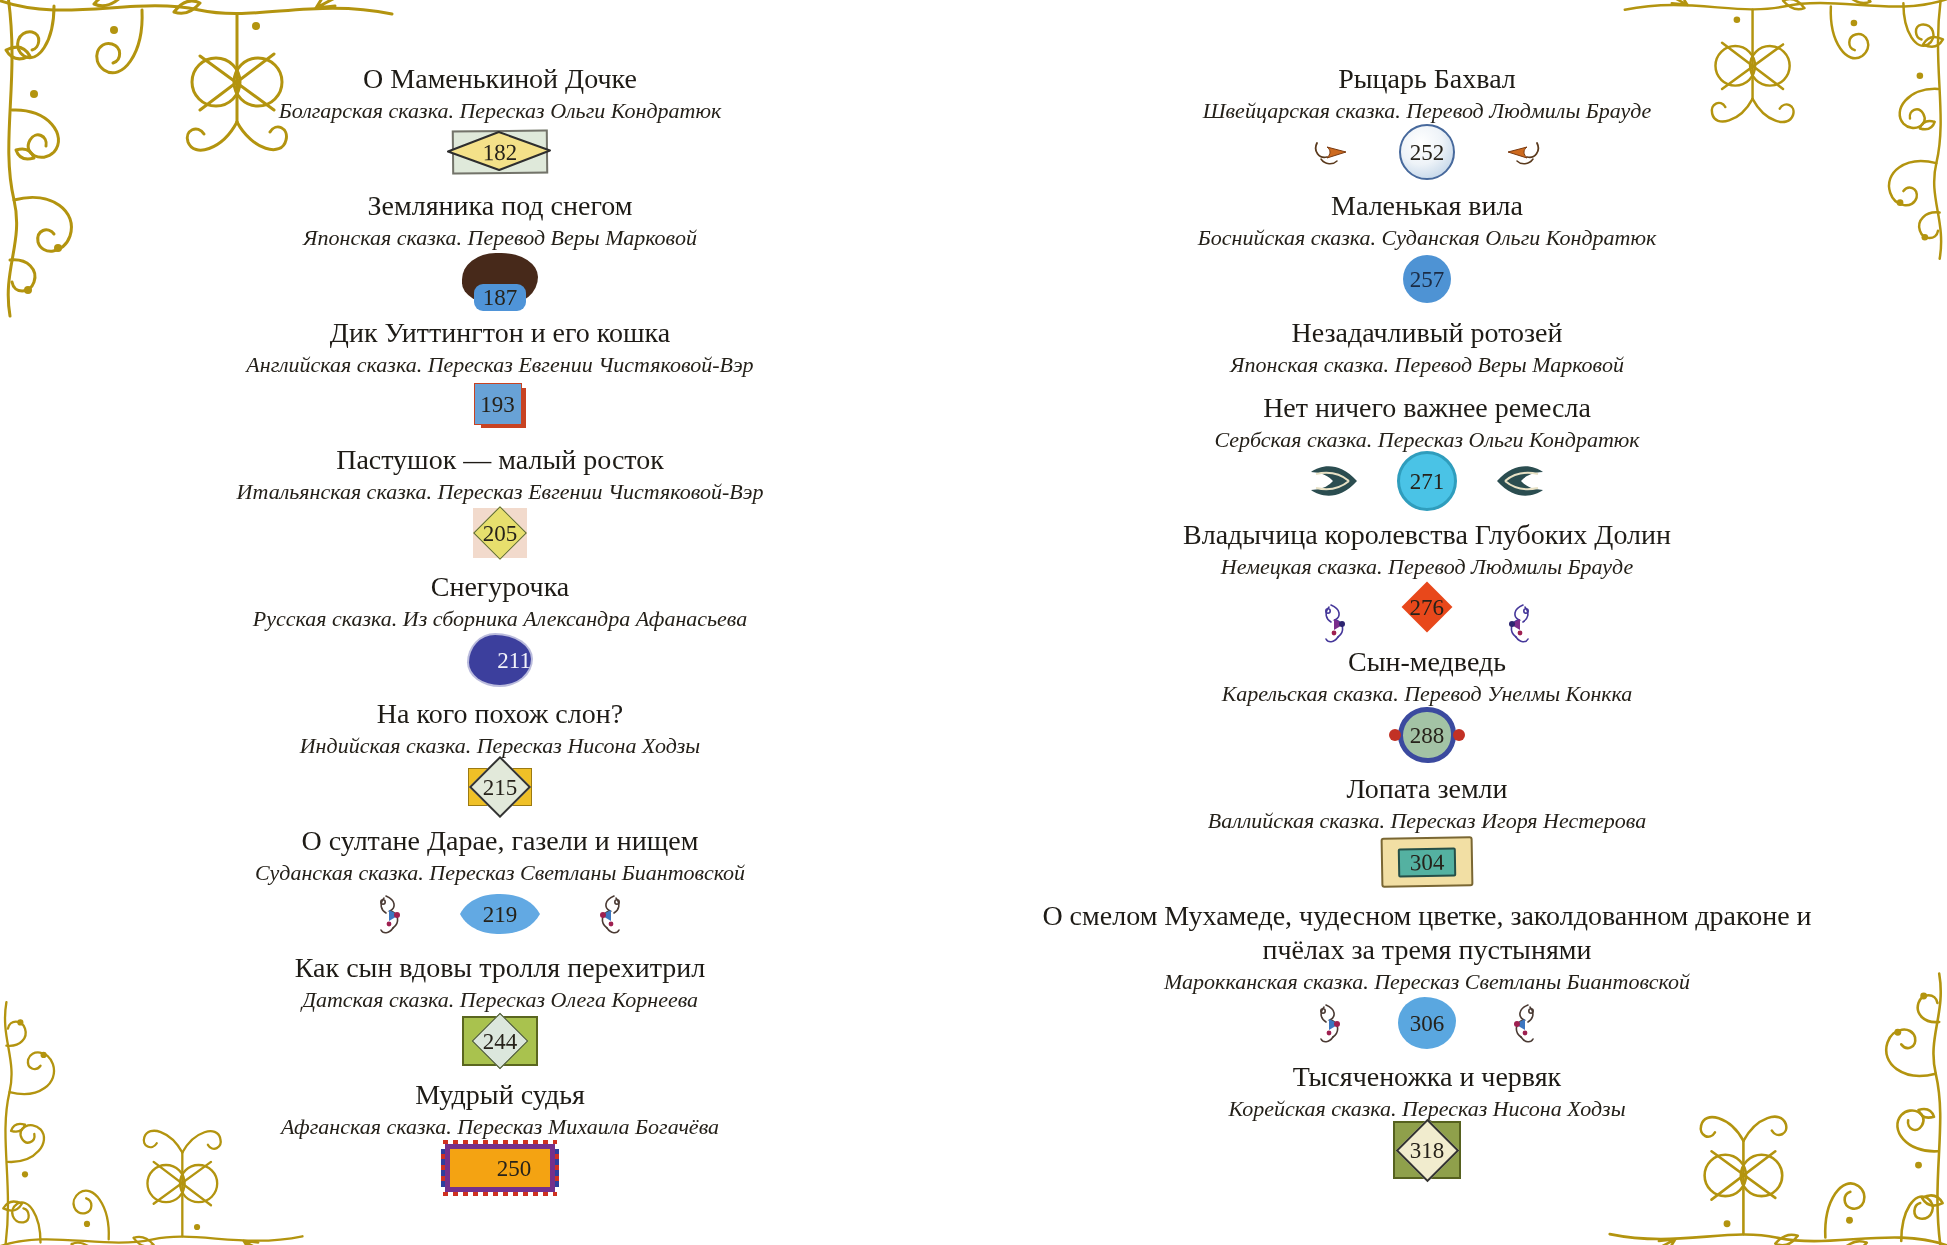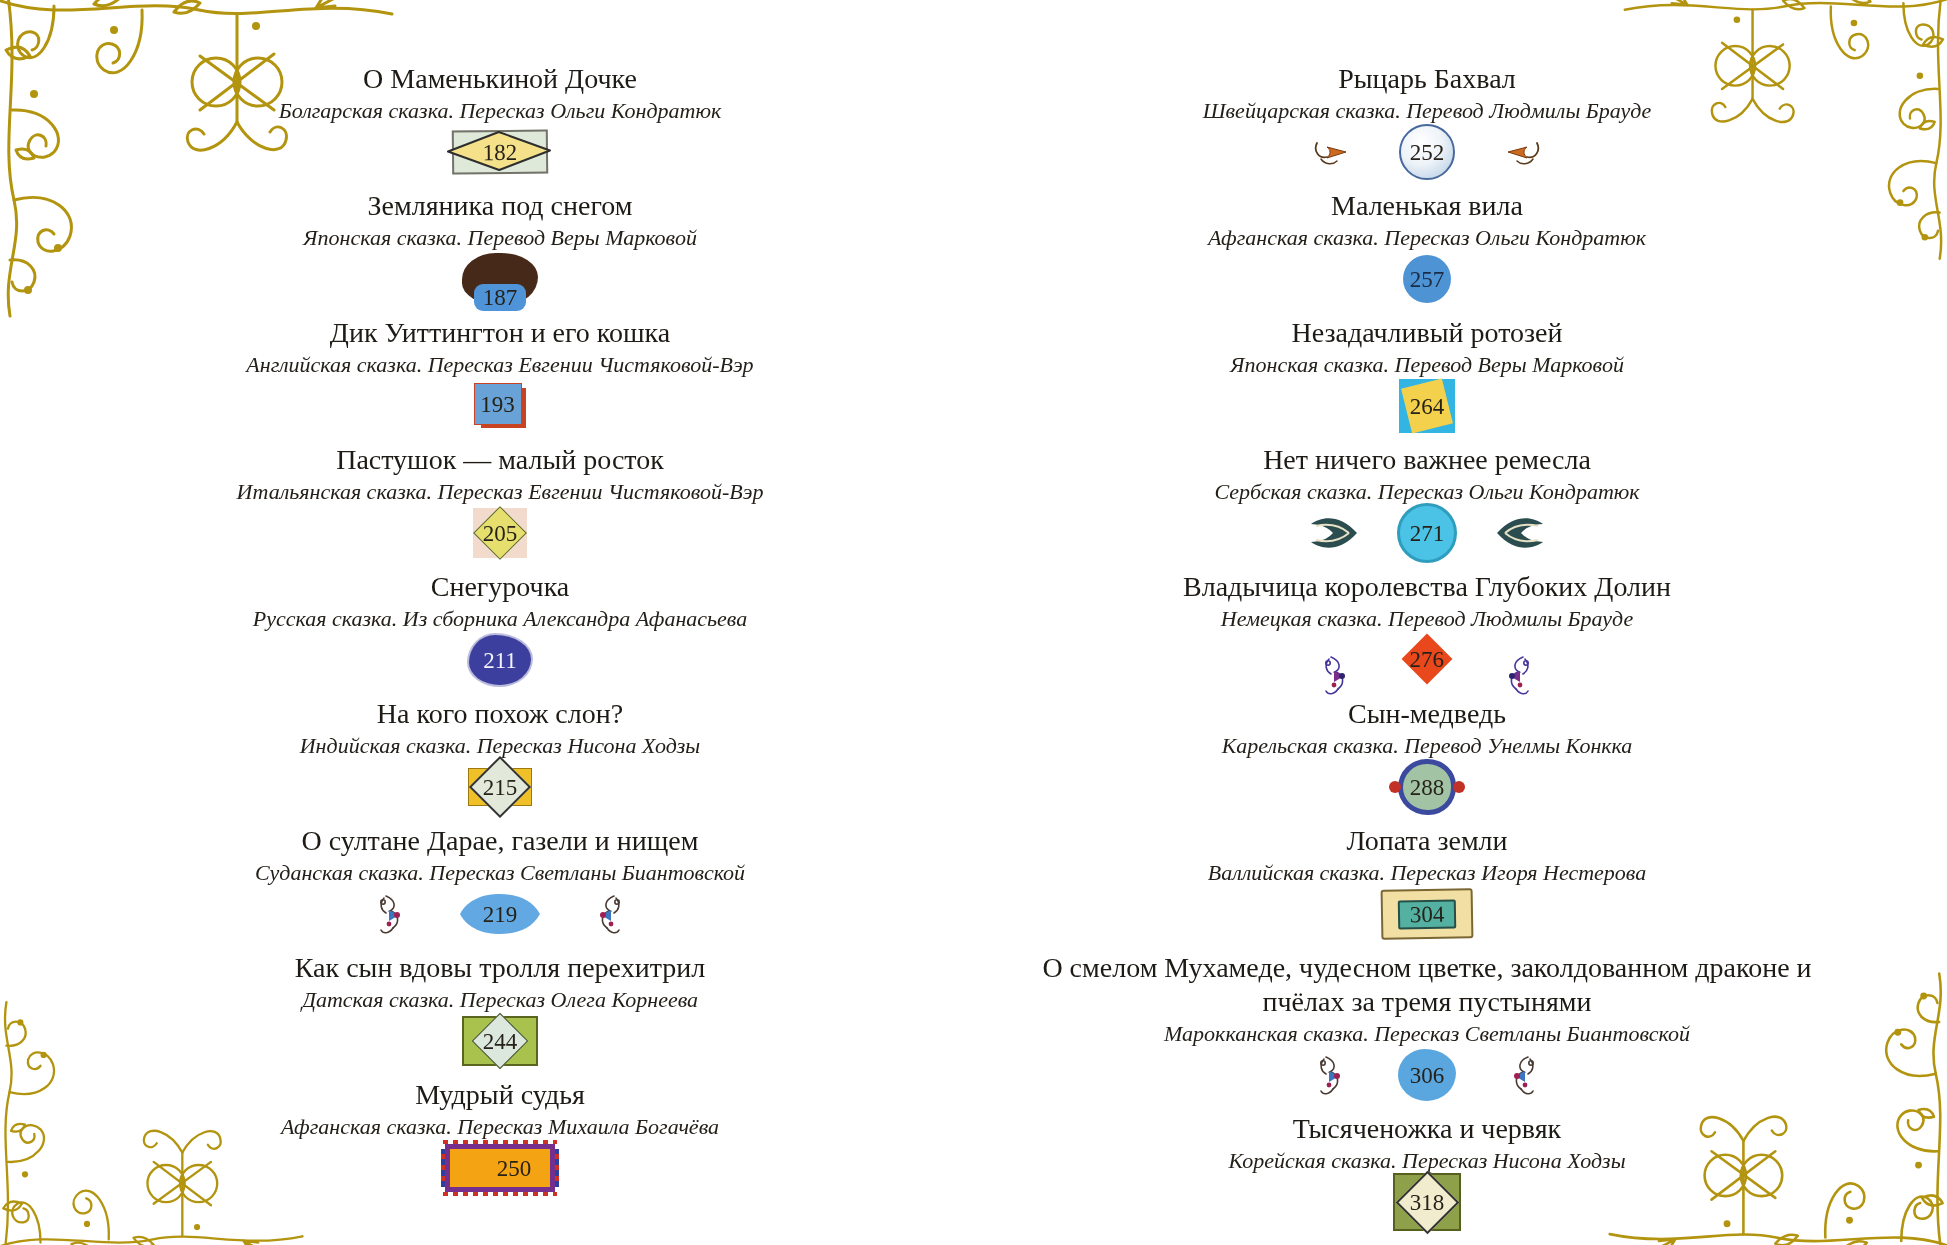--- a/index.html
+++ b/index.html
@@ -28,21 +28,21 @@
   
   .b182{position:relative;width:92px;height:40px;background:#dfe9da;border:2px solid #73736a;transform:rotate(-.6deg);display:flex;align-items:center;justify-content:center;}
   .b182 svg{position:absolute;left:-9px;top:-4px;width:108px;height:46px;z-index:1;}
   .b187{width:76px;height:52px;background:#47291a;border-radius:48% 52% 46% 54%/55% 50% 58% 45%;display:flex;align-items:center;justify-content:center;}
   .b187 .inner{background:#4f94d8;border-radius:9px;padding:2px 9px;margin-top:36px;}
   .b193{position:relative;width:53px;height:46px;}
   .b193 .red{position:absolute;left:7px;top:5px;width:45px;height:40px;background:#c84322;}
   .b193 .blue{position:absolute;left:0;top:0;width:46px;height:40px;background:#68a2d6;border:1px solid #c84322;display:flex;align-items:center;justify-content:center;}
   .b205{position:relative;width:54px;height:50px;background:#f2dacc;display:flex;align-items:center;justify-content:center;}
   .b205 .diamond{position:absolute;width:36px;height:36px;background:#e7df6d;border:1.5px solid #57663b;transform:rotate(45deg);}
-  .b211{width:62px;height:50px;background:#3c3f9d;border-radius:42% 58% 50% 50%/55% 48% 52% 45%;display:flex;align-items:center;justify-content:center;box-shadow:0 0 0 2px rgba(60,63,157,.35);}
+  .b211{width:62px;height:50px;background:#3c3f9d;border-radius:42% 58% 50% 50%/55% 48% 52% 45%;display:flex;align-items:center;justify-content:flex-end;box-shadow:0 0 0 2px rgba(60,63,157,.35);}
   .b211 .num{color:#f2f2fa;}
   .b215{position:relative;width:62px;height:36px;background:#efc027;border:1px solid #9c7a10;display:flex;align-items:center;justify-content:center;}
   .b215 .diamond{position:absolute;width:40px;height:40px;background:#e2e9da;border:2px solid #333;transform:rotate(45deg);}
   .b219,.b306,.b252,.b271,.b276{display:flex;align-items:center;justify-content:center;gap:48px;}
   .b219 .lens{position:relative;width:84px;height:46px;display:flex;align-items:center;justify-content:center;margin:0 4px;}
   .b219 .lens svg{position:absolute;left:0;top:0;}
   .sprig{display:block;}
   .flip{transform:scaleX(-1);}
   .b244{position:relative;width:72px;height:46px;background:#a9c24e;border:2px solid #5a661f;display:flex;align-items:center;justify-content:center;}
   .b244 .diamond{position:absolute;width:38px;height:38px;background:#dce7dd;border:1.5px solid #3f4d22;transform:rotate(45deg);}
@@ -301,37 +301,31 @@
           </div>
       <svg class="sprig flip" width="36" height="30">
             <use href="#sprig-arrow"></use>
           </svg>
     </div>
       </div>
   </div>
 
   <div class="entry">
     <div class="title">Маленькая вила</div>
-    <div class="subtitle">Афганская сказка. Пересказ Ольги Кондратюк</div>
+    <div class="subtitle">Боснийская сказка. Суданская Ольги Кондратюк</div>
     <div class="badge-wrap">
         <div class="b257">
       <span class="num">257</span>
     </div>
       </div>
   </div>
 
   <div class="entry">
     <div class="title">Незадачливый ротозей</div>
     <div class="subtitle">Японская сказка. Перевод Веры Марковой</div>
-    <div class="badge-wrap">
-        <div class="b264">
-      <div class="sq"></div>
-      <span class="num">264</span>
-    </div>
-      </div>
   </div>
 
   <div class="entry">
     <div class="title">Нет ничего важнее ремесла</div>
     <div class="subtitle">Сербская сказка. Пересказ Ольги Кондратюк</div>
     <div class="badge-wrap">
         <div class="b271">
       <svg class="sprig" width="46" height="44">
             <use href="#wing-teal"></use>
           </svg>

